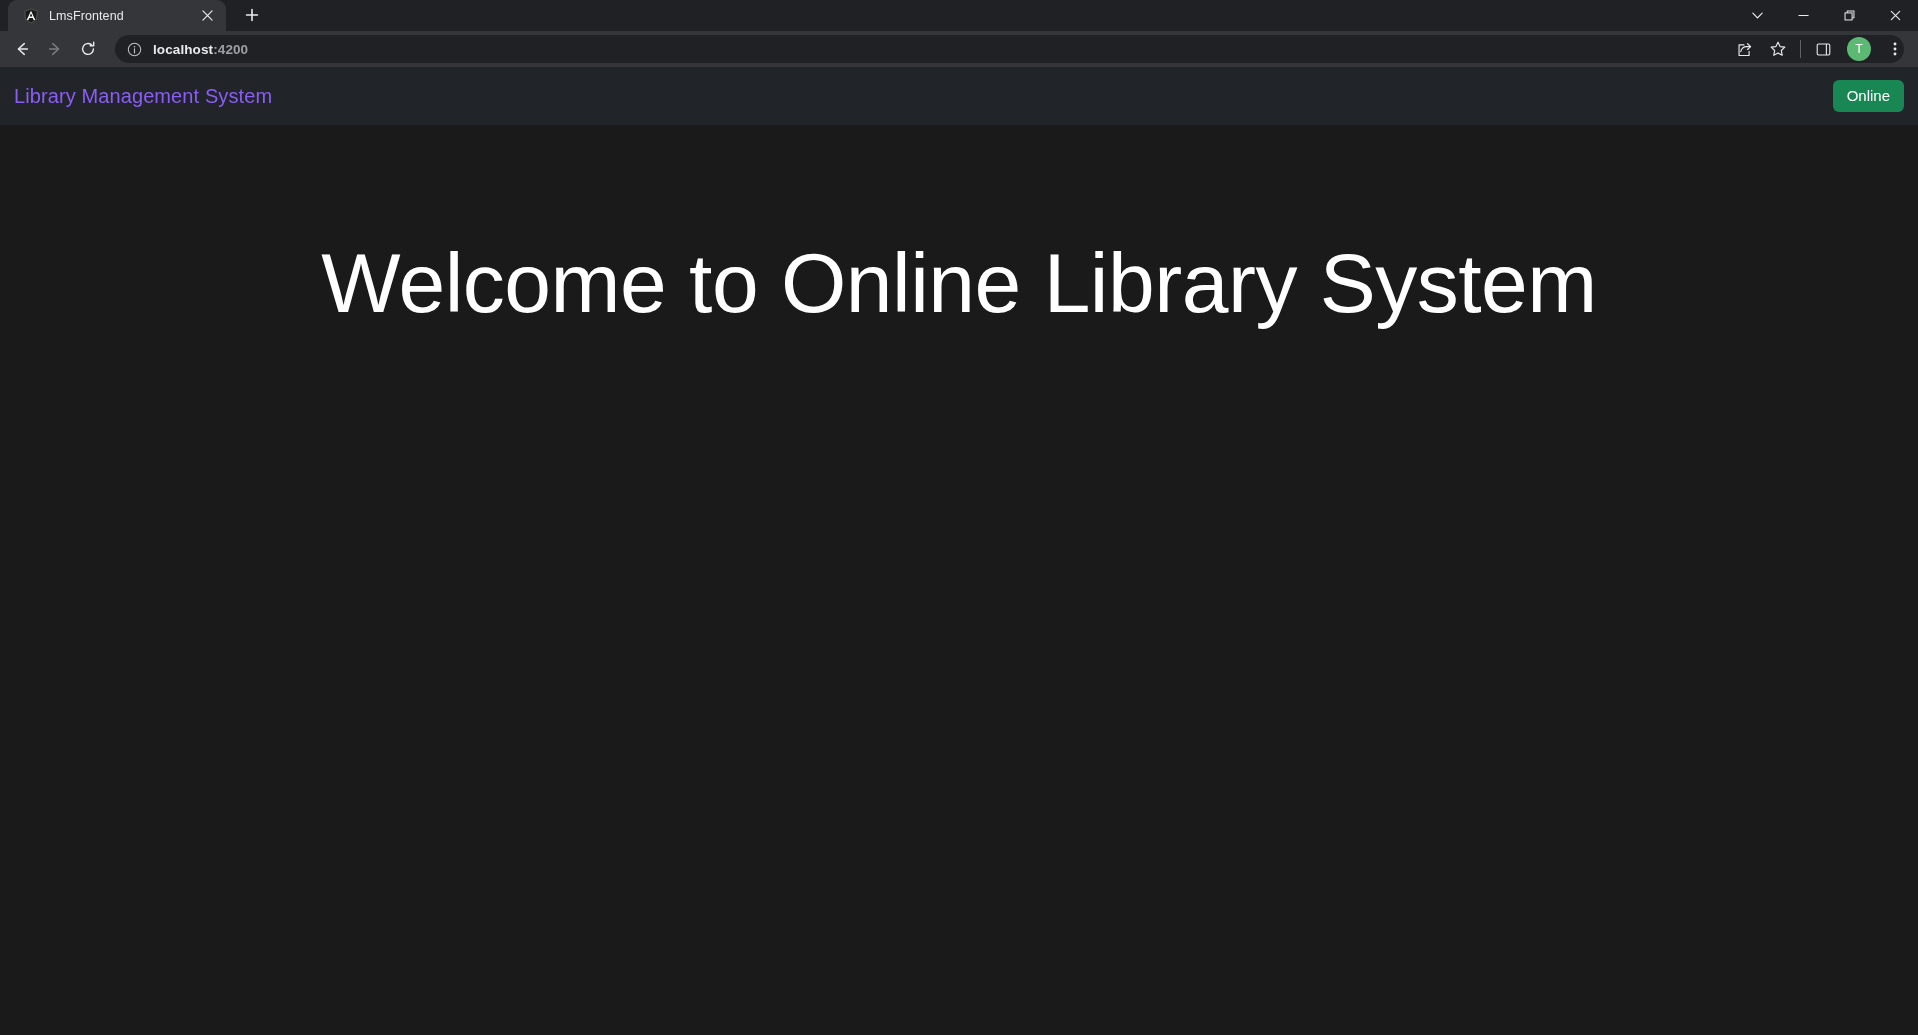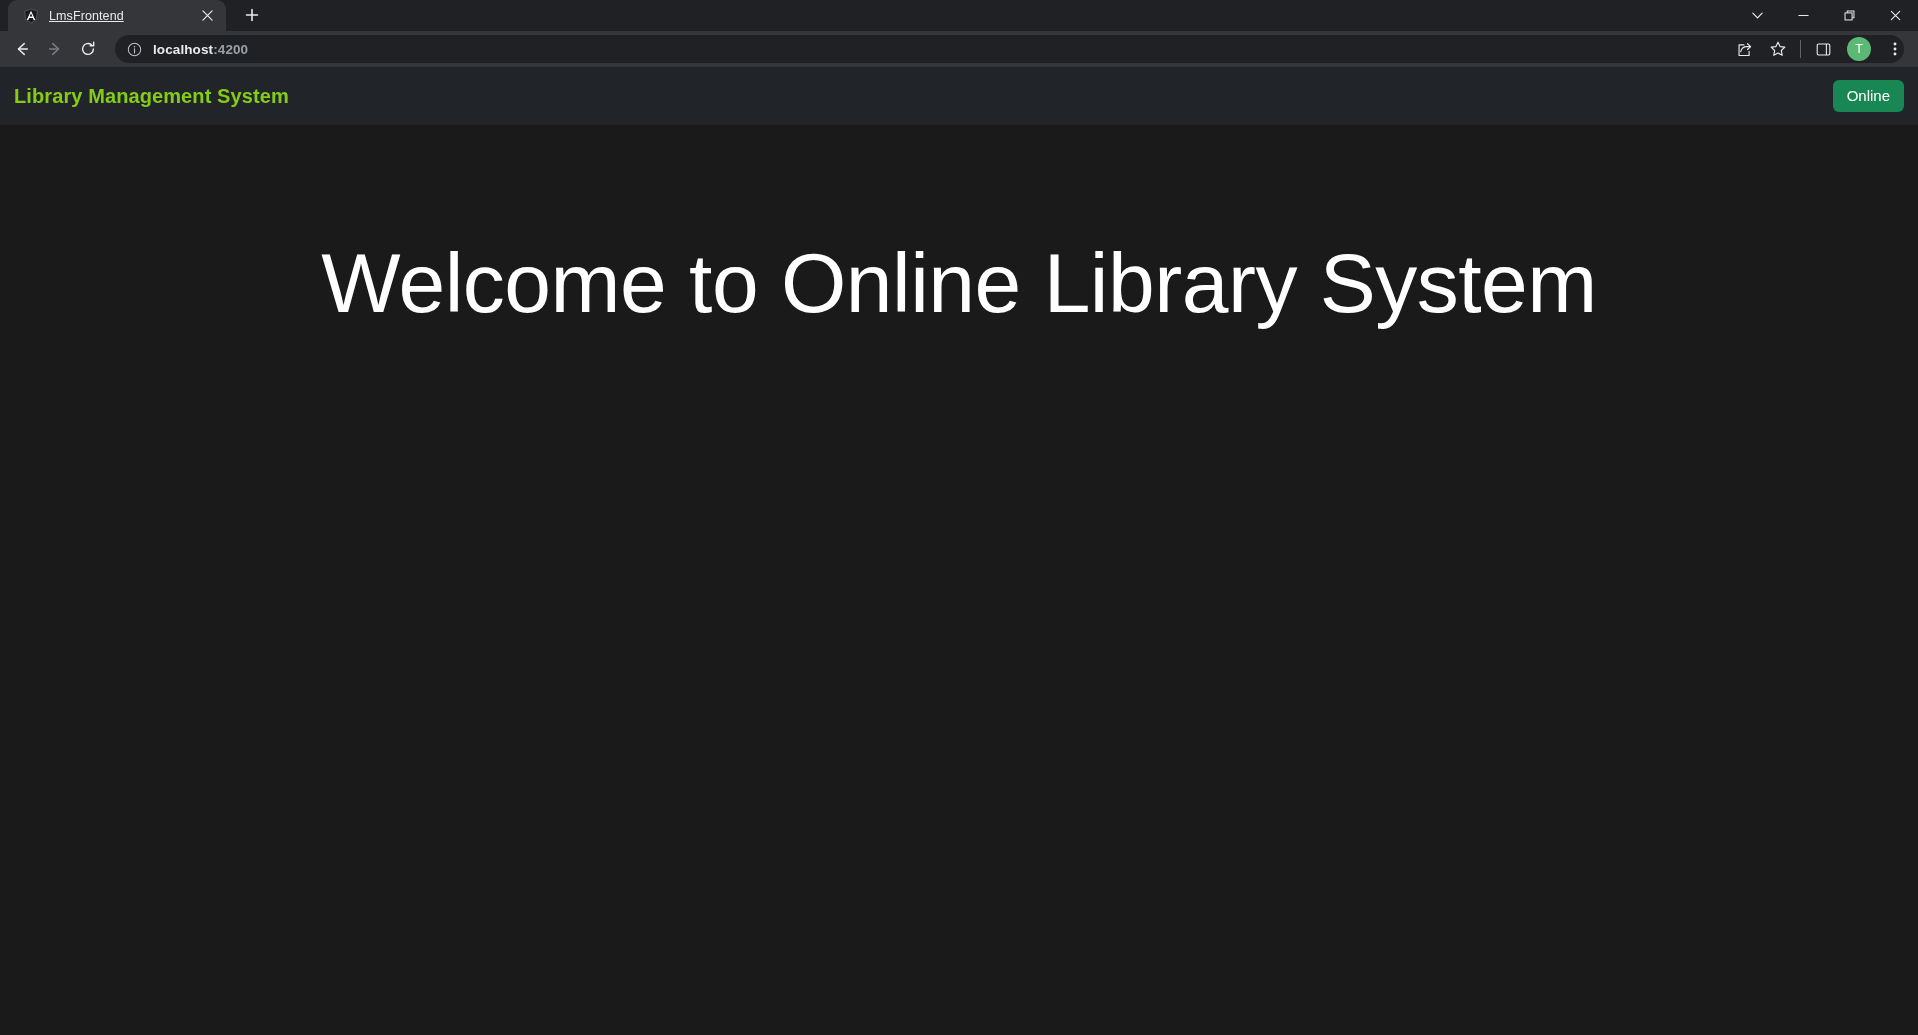--- a/index.html
+++ b/index.html
@@ -54,21 +54,20 @@
   }
 
   .tab-title {
     flex: 1;
     color: #e8eaed;
     font-size: 12.5px;
     white-space: nowrap;
     overflow: hidden;
     text-overflow: ellipsis;
     letter-spacing: 0.1px;
-    text-decoration: underline;
   }
 
   .tab-close {
     width: 19px;
     height: 19px;
     flex: 0 0 19px;
     display: flex;
     align-items: center;
     justify-content: center;
     border-radius: 50%;
@@ -206,23 +205,23 @@
   .navbar {
     height: 58px;
     flex: 0 0 58px;
     background: #212529;
     display: flex;
     align-items: center;
     padding: 0 14px;
   }
 
   .navbar-brand {
-    color: #84cc16;
+    color: #8b5cf6;
     font-size: 20px;
-    font-weight: 700;
+    font-weight: 400;
     letter-spacing: 0.1px;
   }
 
   .navbar-right {
     margin-left: auto;
     display: flex;
     align-items: center;
   }
 
   .btn-login {

